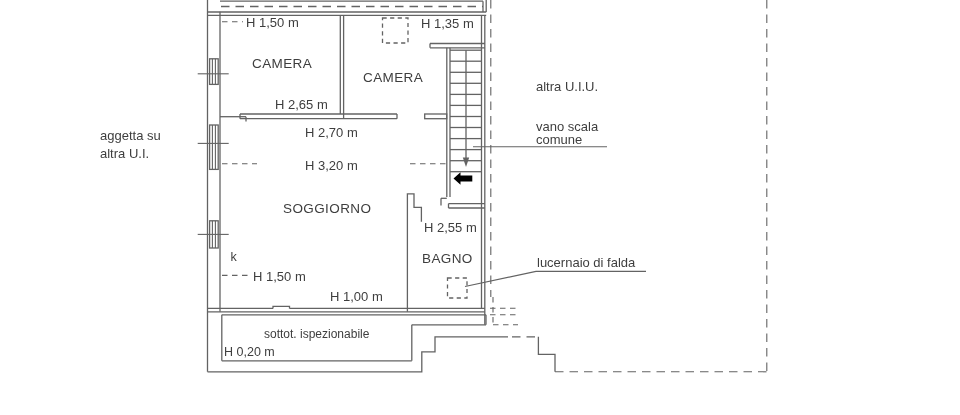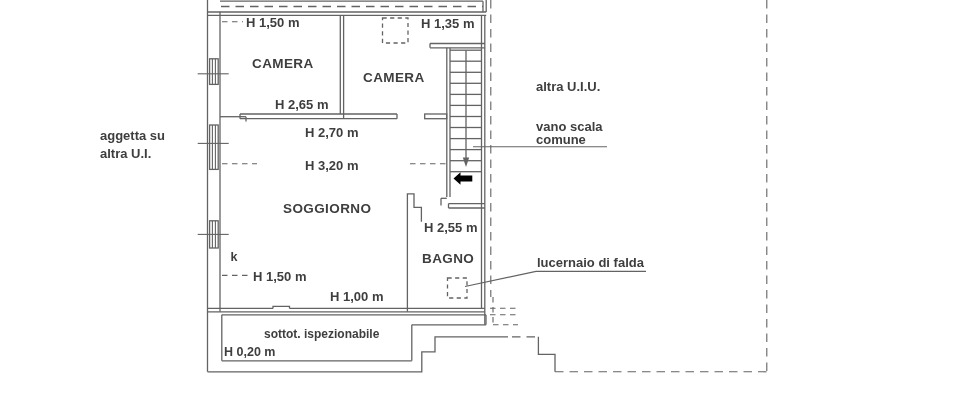--- a/index.html
+++ b/index.html
@@ -1,18 +1,18 @@
 <!DOCTYPE html>
 <html style="--line: #636363; --text: #3e3e3e; --bg: #ffffff;"><head>
 <meta charset="utf-8">
 <style>
   :root{ --line:#636363; --text:#3e3e3e; --bg:#ffffff; }
   html,body{margin:0;padding:0;background:var(--bg);}
   .plan{position:relative;width:880px;height:415px;background:var(--bg);
-        font-family:"Liberation Sans", sans-serif;overflow:hidden;font-weight:bold;}
+        font-family:"Liberation Sans", sans-serif;overflow:hidden;}
   svg{display:block;}
   .w line,.w polyline,.w path,.w rect{stroke:var(--line);stroke-width:1.3;fill:none;}
   .thin line{stroke-width:1.1;}
   .fillbar{fill:var(--line);stroke:none;}
   .d96{stroke-dasharray:8.5 6;}
   .d54{stroke-dasharray:5.5 4.5;}
   .d43{stroke-dasharray:4.2 3.4;}
   text.lbl{fill:var(--text);font-size:13px;stroke:none;}
   text.room{font-size:13.5px;letter-spacing:.4px;}
   text.mid{font-size:12.5px;}

